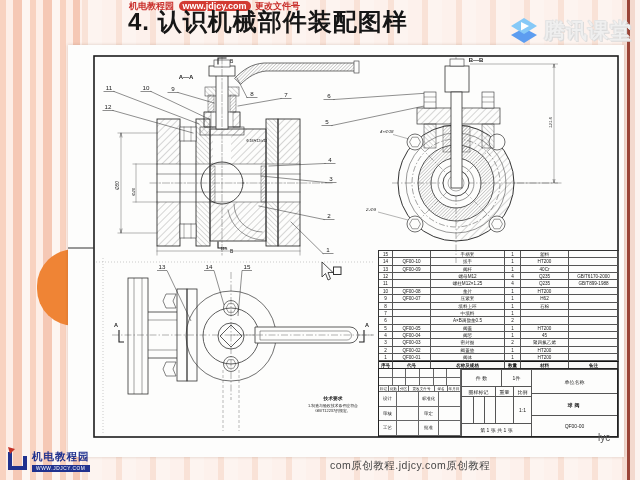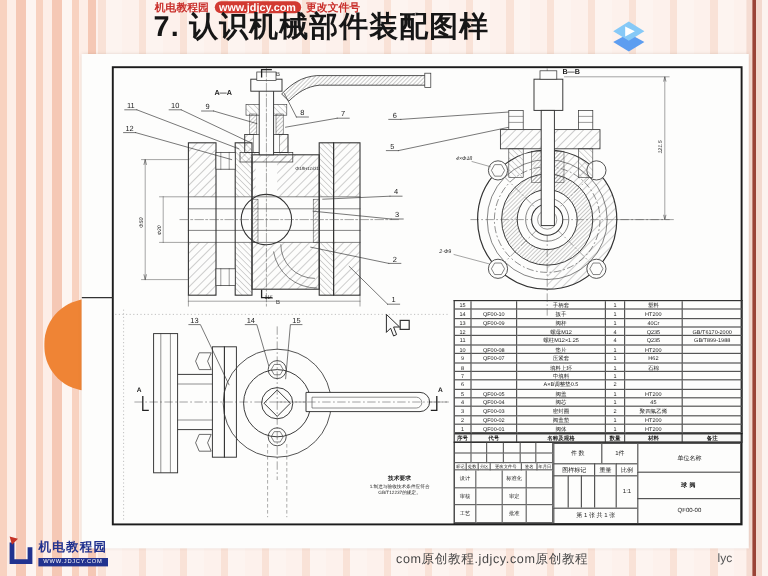--- a/index.html
+++ b/index.html
@@ -20,21 +20,21 @@
   #slide-title{left:128px;top:6px;font-size:24px;font-weight:bold;color:#161616;letter-spacing:1px;white-space:nowrap;}
   #watermark{left:129px;top:0px;height:11px;font-size:9px;font-weight:bold;white-space:nowrap;}
   #watermark .wm-red{color:#c92f2b;}
   #watermark .wm-url{background:#d23a32;color:#fff;border-radius:5px;padding:0 4px;margin:0 2px;}
 
   #tencent{left:509px;top:16px;display:flex;align-items:center;gap:5px;}
   #tencent .tx-text{font-size:21px;font-weight:bold;color:#efefef;
       text-shadow:0 0 1px #cfcfcf,1px 1px 0 #dcdcdc,-1px -1px 0 #e6e6e6;letter-spacing:1px;}
 
   #footer-credit{left:330px;top:459px;font-size:10.5px;color:#474747;letter-spacing:.5px;}
-  #footer-sign{left:598px;top:432px;font-size:10px;color:#555;margin-top:28px;}
+  #footer-sign{left:598px;top:432px;font-size:10px;color:#555;}
 
   #site-logo{left:6px;top:446px;display:flex;align-items:flex-start;gap:4px;}
   #site-logo .sl-name{font-size:10.5px;font-weight:bold;color:#21328f;letter-spacing:1px;line-height:12px;}
   #site-logo .sl-url{display:block;background:#21328f;color:#fff;font-size:4.8px;letter-spacing:.6px;
       padding:1px 3px;margin-top:1px;text-align:center;}
 
   
   #parts-table{left:378px;top:250px;width:240px;height:118px;display:grid;
       grid-template-columns:14px 38px 74px 16px 48px 50px;grid-auto-rows:7.37px;
       border-left:1px solid #333;border-top:1px solid #333;background:transparent;}
@@ -80,28 +80,29 @@
 <div class="abs" id="edge-white"></div>
 <div class="abs" id="orange-half"></div>
 <div class="abs" id="sheet"></div>
 
 <div class="abs" id="watermark">
   <span class="wm-red">机电教程园</span>
   <span class="wm-url">www.jdjcy.com</span>
   <span class="wm-red">更改文件号</span>
 </div>
 
-<div class="abs" id="slide-title">7. 认识机械部件装配图样</div>
+<div class="abs" id="slide-title">4. 认识机械部件装配图样</div>
 
 <div class="abs" id="tencent">
   <svg width="30" height="30" viewBox="0 0 30 30">
     <polygon points="15,12 28,19 15,27 2,19" fill="#5d9df0"></polygon>
     <polygon points="15,2 28,10 15,18 2,10" fill="#86c9f7"></polygon>
     <polygon points="12,6 20,10 12,14.5" fill="#ffffff"></polygon>
   </svg>
+  <span class="tx-text">腾讯课堂</span>
 </div>
 
 <svg class="abs" style="left:68px;top:45px;" width="556" height="412" viewBox="68 45 556 412">
   <defs>
     <pattern id="h1" width="5" height="5" patternUnits="userSpaceOnUse" patternTransform="rotate(45)">
       <line x1="0" y1="0" x2="0" y2="5" stroke="#8a8a8a" stroke-width="0.7"></line>
     </pattern>
     <pattern id="h2" width="3.5" height="3.5" patternUnits="userSpaceOnUse" patternTransform="rotate(-45)">
       <line x1="0" y1="0" x2="0" y2="3.5" stroke="#8a8a8a" stroke-width="0.6"></line>
     </pattern>

